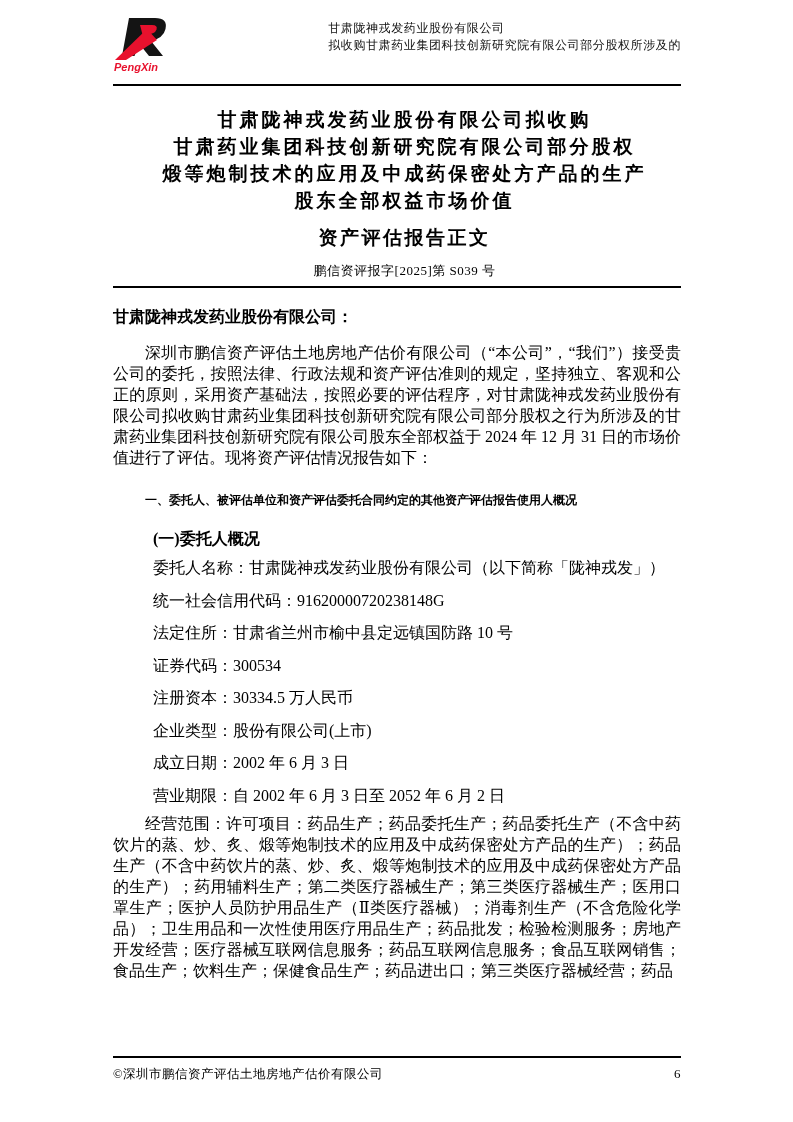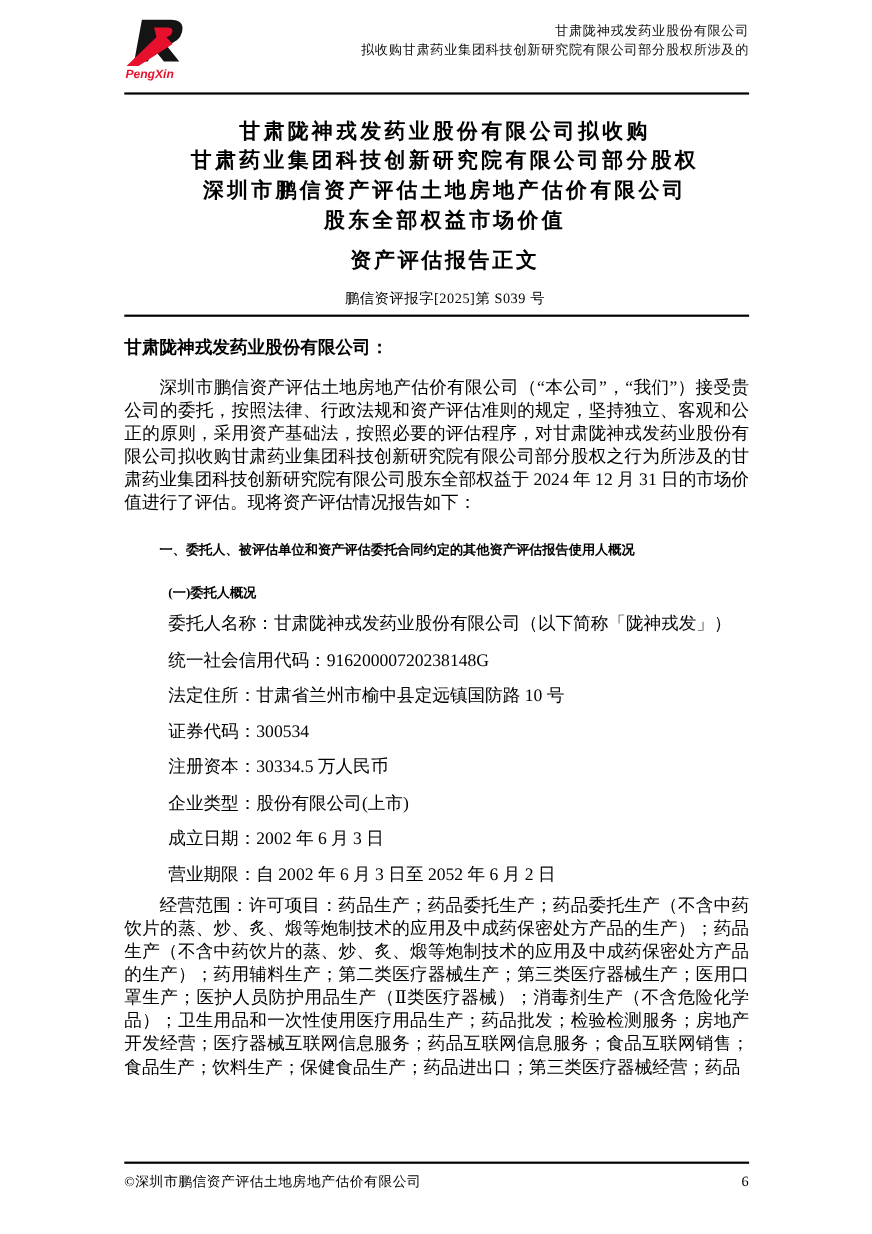--- a/index.html
+++ b/index.html
@@ -13,21 +13,20 @@
     overflow:hidden;
     margin:0 auto;
   }
   
   .header {
     position:absolute; top:16px; left:113px; right:112px;
     display:flex; justify-content:space-between; align-items:flex-start;
   }
   .logo-wrap { width:64px; height:58px; flex:0 0 auto; }
   .header-lines {
-    text-align:right;
     font-size:12px; line-height:17px; letter-spacing:0.6px;
     padding-top:4px;
     color:#111;
   }
   .rule { position:absolute; left:113px; right:112px; border-top:2px solid #000; }
   .rule-top    { top:84px; }
   .rule-mid    { top:286px; }
   .rule-bottom { top:1056px; }
   
   .title-block { position:absolute; top:106px; left:113px; right:97px; text-align:center; }
@@ -52,21 +51,21 @@
   }
   .section-heading {
     margin-top:18px;
     font-weight:bold; font-size:12px;
     line-height:29px;
     text-indent:32px;
     text-align:justify;
   }
   .subsection-heading {
     margin-top:13px;
-    font-weight:bold; font-size:12px; line-height:22px;
+    font-weight:bold; font-size:16px; line-height:22px;
     padding-left:40px;
   }
   .client-list { margin-top:2px; }
   .client-item { line-height:32.5px; padding-left:40px; white-space:nowrap; }
   .scope-para {
     margin-top:1px;
     text-indent:32px;
     line-height:21px;
     text-align:justify;
   }
@@ -98,21 +97,21 @@
     <div class="header-lines">
       <div>甘肃陇神戎发药业股份有限公司</div>
       <div>拟收购甘肃药业集团科技创新研究院有限公司部分股权所涉及的</div>
     </div>
   </div>
   <div class="rule rule-top"></div>
 
   <div class="title-block">
     <div class="title-line">甘肃陇神戎发药业股份有限公司拟收购</div>
     <div class="title-line">甘肃药业集团科技创新研究院有限公司部分股权</div>
-    <div class="title-line">深圳市鹏信资产评估土地房地产估价有限公司</div>
+    <div class="title-line">煅等炮制技术的应用及中成药保密处方产品的生产</div>
     <div class="title-line">股东全部权益市场价值</div>
     <div class="subtitle">资产评估报告正文</div>
     <div class="report-no">鹏信资评报字[2025]第 S039 号</div>
   </div>
   <div class="rule rule-mid"></div>
 
   <div class="doc-body">
     <div class="salutation">甘肃陇神戎发药业股份有限公司：</div>
     <div class="para">深圳市鹏信资产评估土地房地产估价有限公司（“本公司”，“我们”）接受贵公司的委托，按照法律、行政法规和资产评估准则的规定，坚持独立、客观和公正的原则，采用资产基础法，按照必要的评估程序，对甘肃陇神戎发药业股份有限公司拟收购甘肃药业集团科技创新研究院有限公司部分股权之行为所涉及的甘肃药业集团科技创新研究院有限公司股东全部权益于 2024 年 12 月 31 日的市场价值进行了评估。现将资产评估情况报告如下：</div>
     <div class="section-heading">一、委托人、被评估单位和资产评估委托合同约定的其他资产评估报告使用人概况</div>

